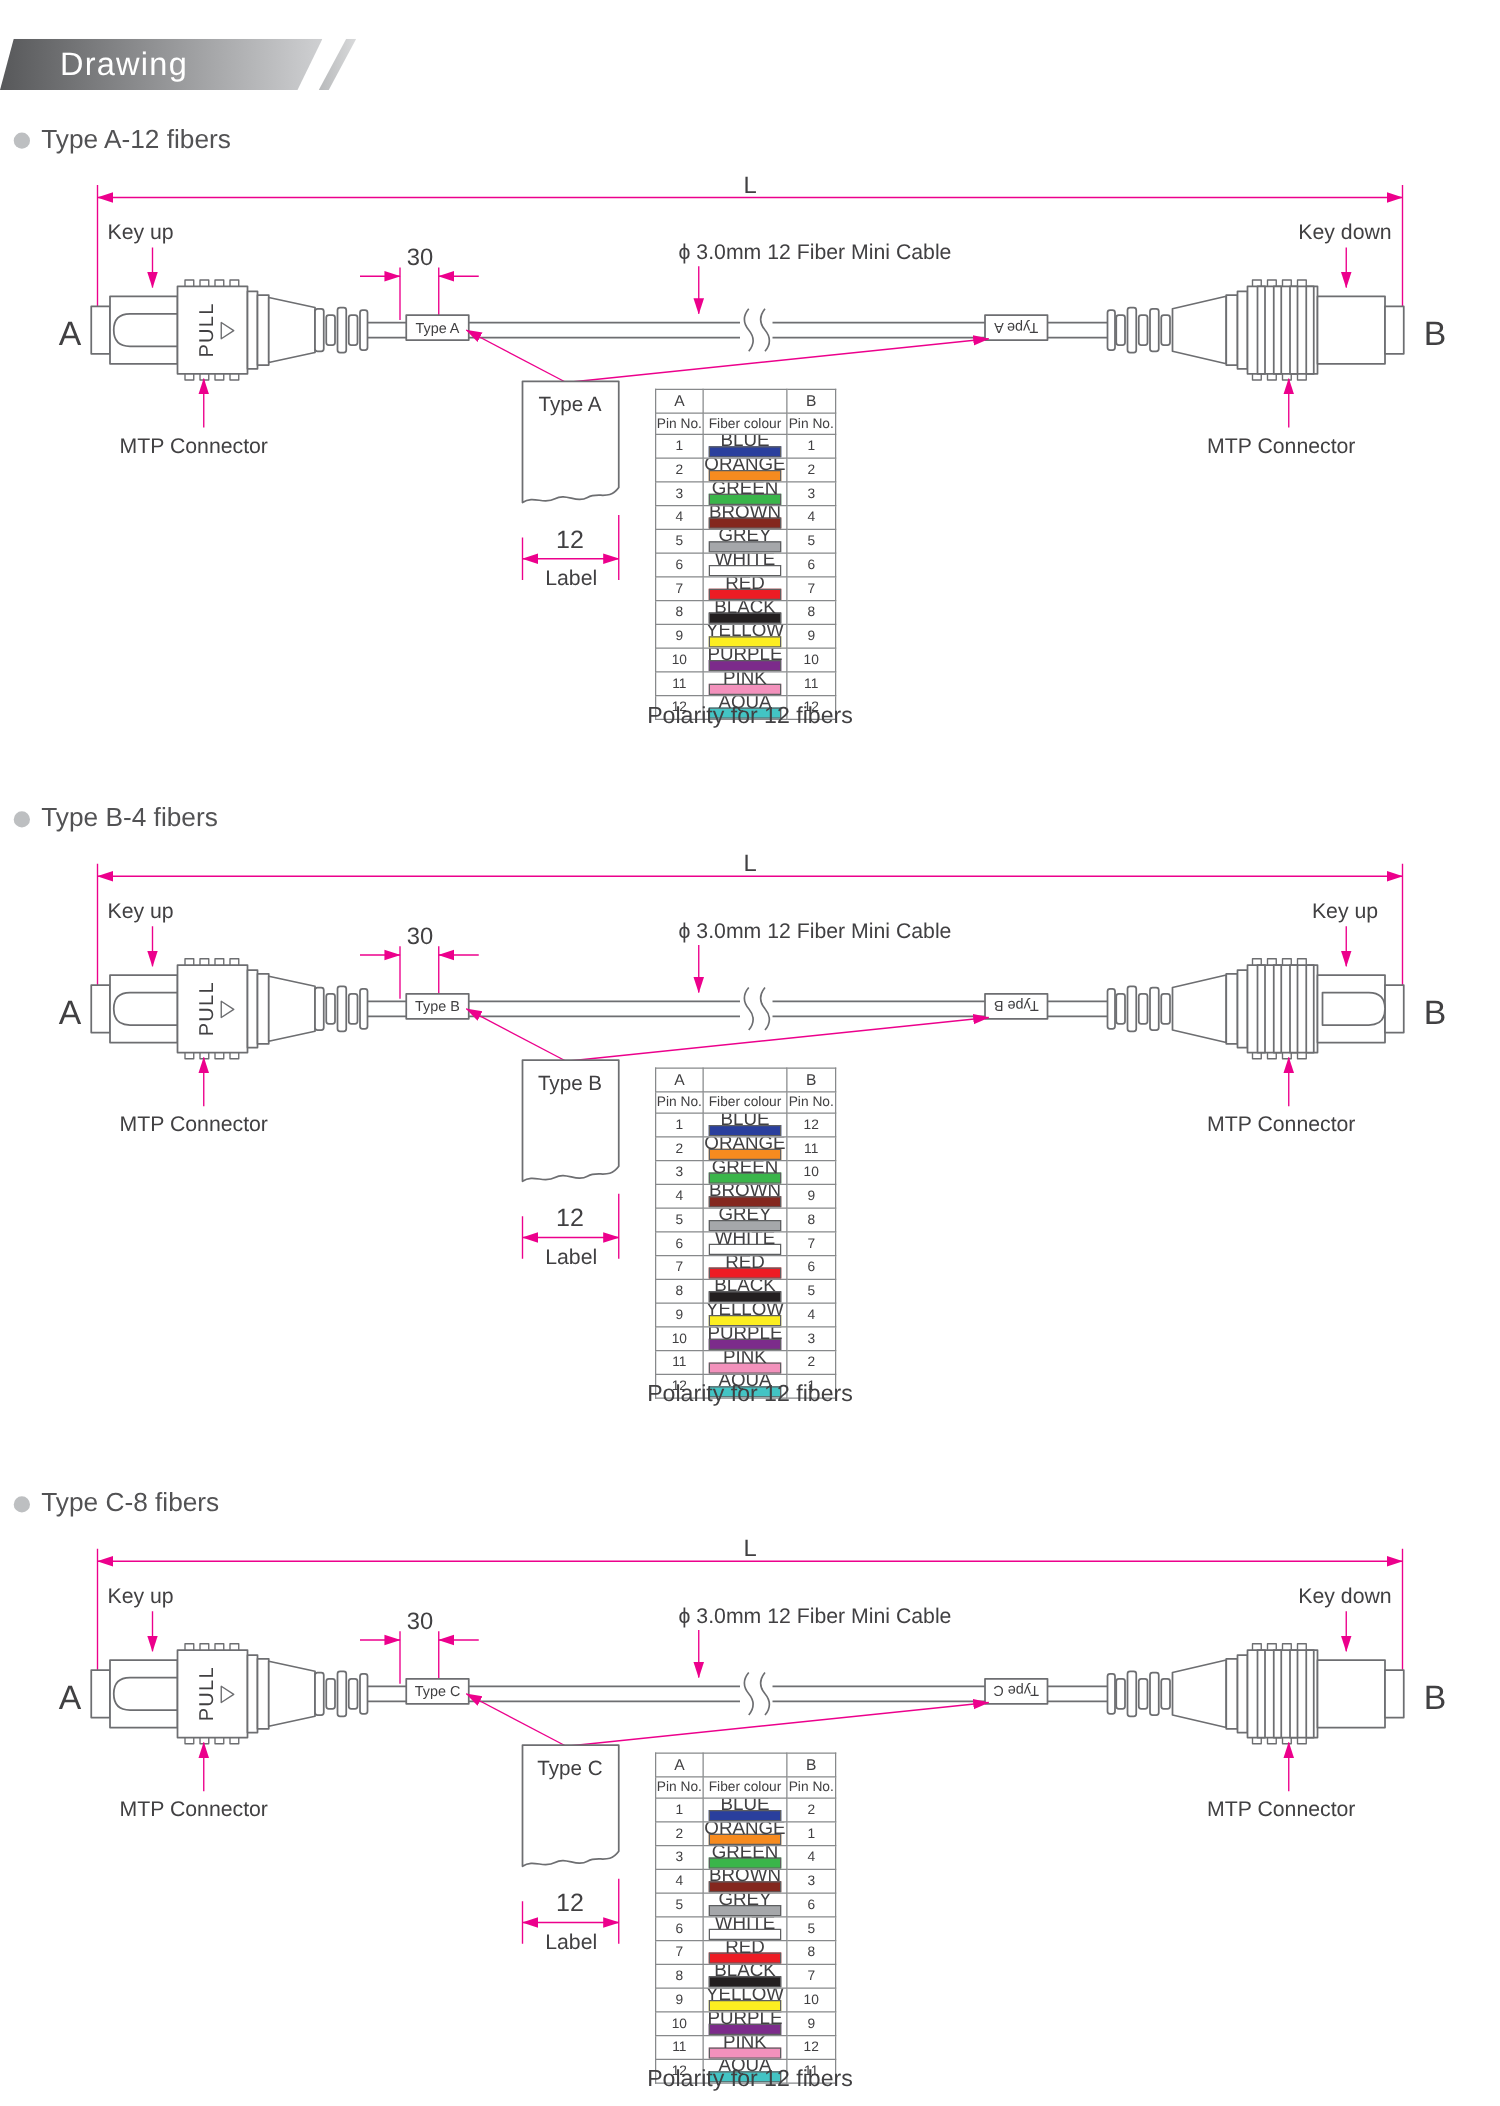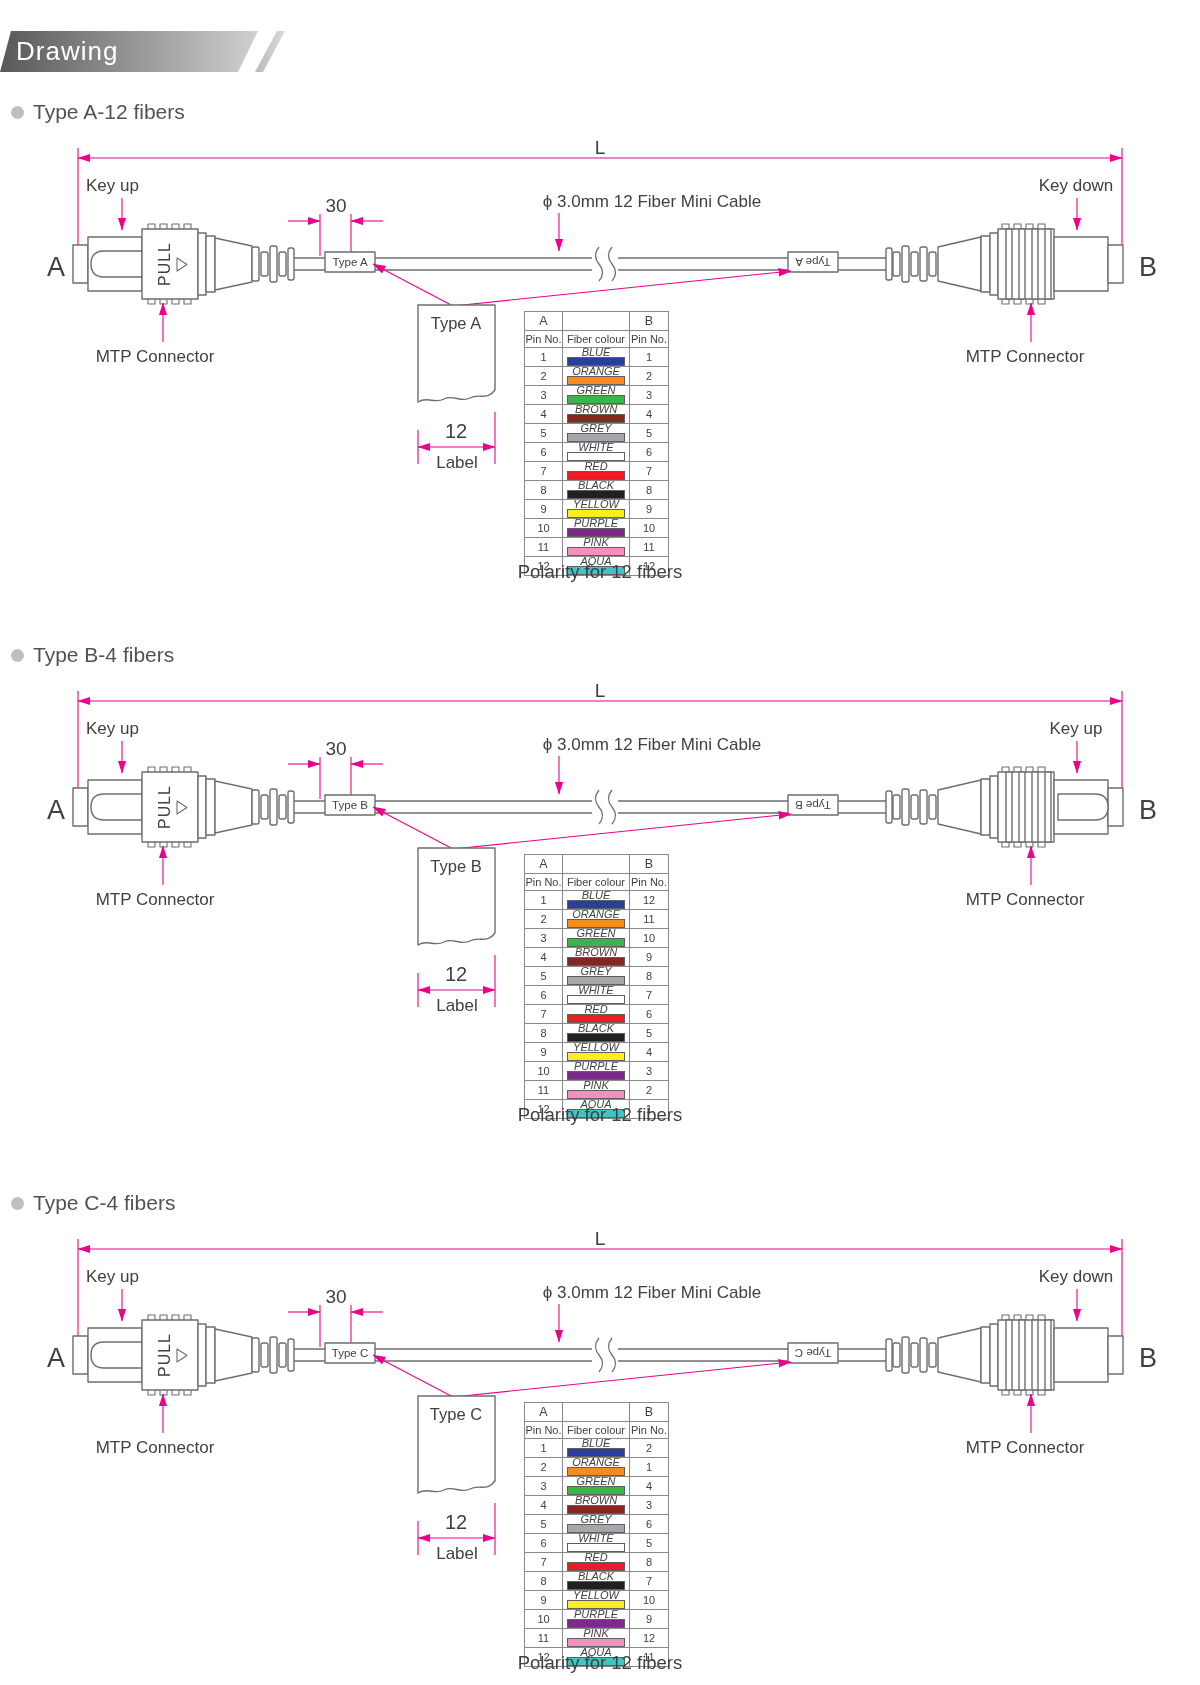--- a/index.html
+++ b/index.html
@@ -6,21 +6,21 @@
   html,body{margin:0;padding:0;}
   body{
     width:1200px;height:1685px;position:relative;background:#fff;overflow:hidden;
     font-family:"Liberation Sans",sans-serif;color:var(--text);
   }
   
   .banner{
     position:absolute;left:0;top:31px;width:258px;height:41px;
     background:linear-gradient(90deg,#57585a,#cfd0d2);
     clip-path:polygon(11px 0,258px 0,238px 41px,0 41px);
-    display:flex;align-items:center;padding-left:16px;box-sizing:border-box;
+    display:flex;align-items:center;padding-left:48px;box-sizing:border-box;
   }
   .banner-title{font-size:26px;color:#fff;letter-spacing:1px;}
   .banner-tail{
     position:absolute;left:243px;top:31px;width:42px;height:41px;
     background:linear-gradient(90deg,#aaacae,#d9dadb);
     clip-path:polygon(34px 0,42px 0,20px 41px,12px 41px);
   }
   
   .section{position:absolute;left:0;width:976px;height:600px;}
   .s0{top:0;} .s1{top:543px;} .s2{top:1091px;}
@@ -34,21 +34,21 @@
   .cadline{fill:none;stroke:var(--outline);stroke-width:1.3;}
   .cadtext{fill:var(--text);stroke:none;}
   .dim{stroke:var(--accent);stroke-width:1.1;fill:none;}
   .arrhead{fill:var(--accent);}
   
   .ptable{position:absolute;left:524px;top:311px;border-collapse:collapse;background:#fff;table-layout:fixed;}
   .ptable td{border:1px solid #87898b;text-align:center;color:var(--text);padding:0;overflow:hidden;}
   .ptable .h1 td{height:18px;font-size:12.5px;}
   .ptable .h2 td{height:16px;font-size:11px;}
   .ptable .drow td{height:17px;font-size:11px;line-height:11px;}
-  .cname{font-size:11px;line-height:9px;color:var(--text);font-style:italic;}
+  .cname{font-size:15px;line-height:9px;color:var(--text);}
   .cbar{height:7px;margin:0 4px;border:1px solid #5e5f61;}
   .pcaption{position:absolute;left:497px;top:561px;width:206px;text-align:center;font-size:18.5px;color:var(--text);}
 </style>
 </head>
 <body>
 
 <div id="root">
   <div class="banner">
     <span class="banner-title">Drawing</span>
   </div>
@@ -497,21 +497,21 @@
               <td>1</td>
             </tr>
           </tbody>
   </table>
 
   <div class="pcaption">Polarity for 12 fibers</div>
 </div>
       <div class="section s2">
   <div class="sec-title">
     <span class="bullet"></span>
-    <span class="sec-title-text">Type C-4 fibers</span>
+    <span class="sec-title-text">Type C-8 fibers</span>
   </div>
 
   <svg class="draw" viewBox="0 96 1200 385" width="1200" height="385">
     <g>
       <line class="dim" x1="78" y1="148" x2="78" y2="253"></line>
       <line class="dim" x1="1122" y1="148" x2="1122" y2="245"></line>
       <line class="dim" x1="78" y1="158" x2="1122" y2="158" marker-start="url(#arr)" marker-end="url(#arr)"></line>
       <text x="600" y="154" text-anchor="middle" font-size="19">L</text>
     </g>
     <g>

